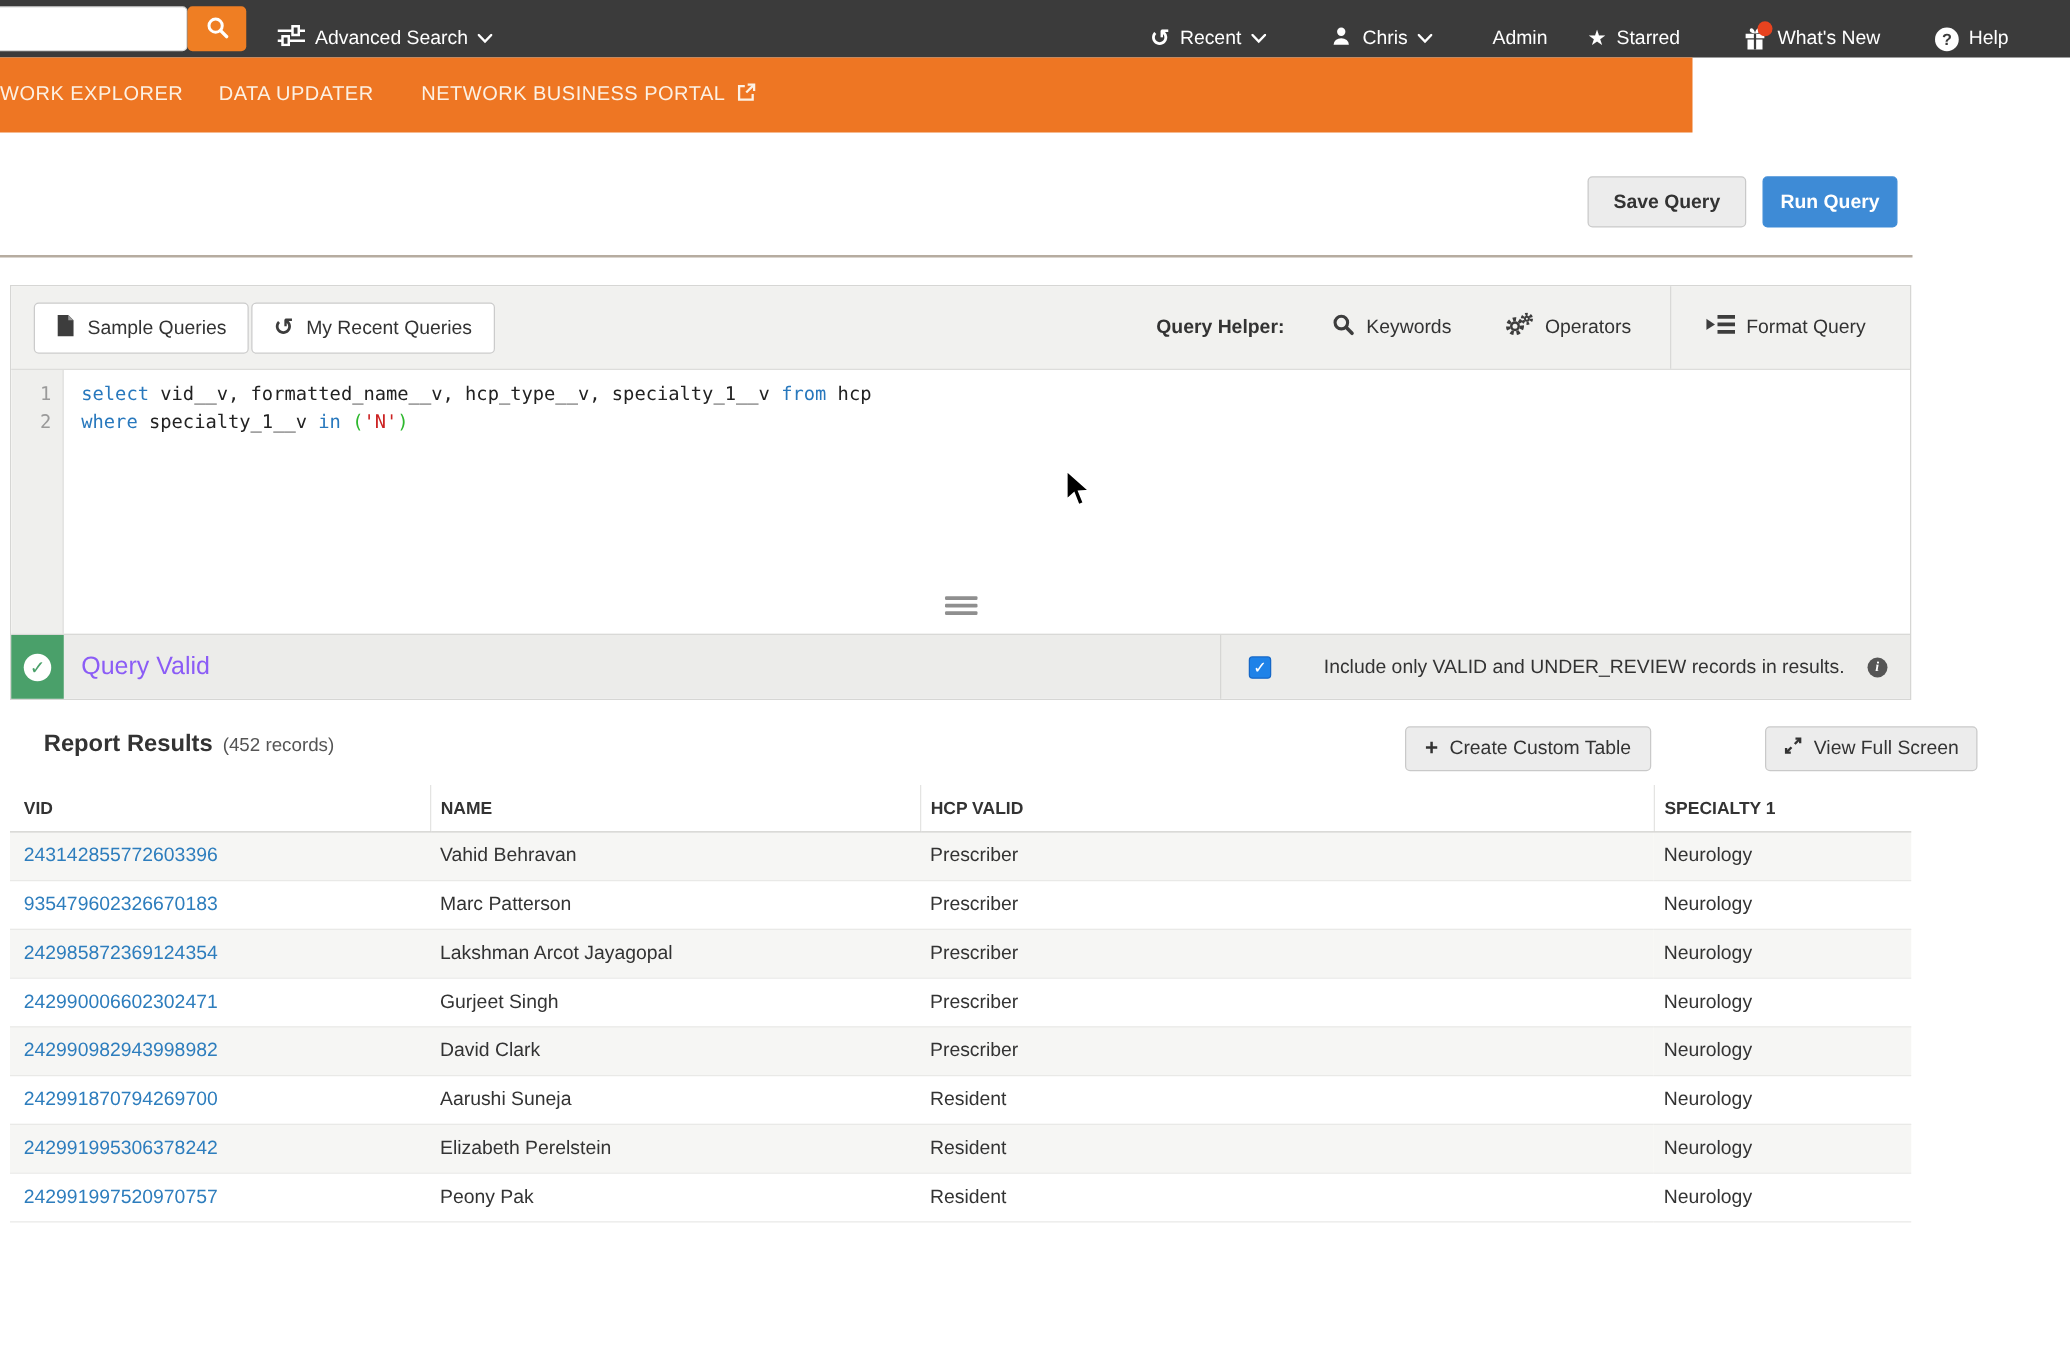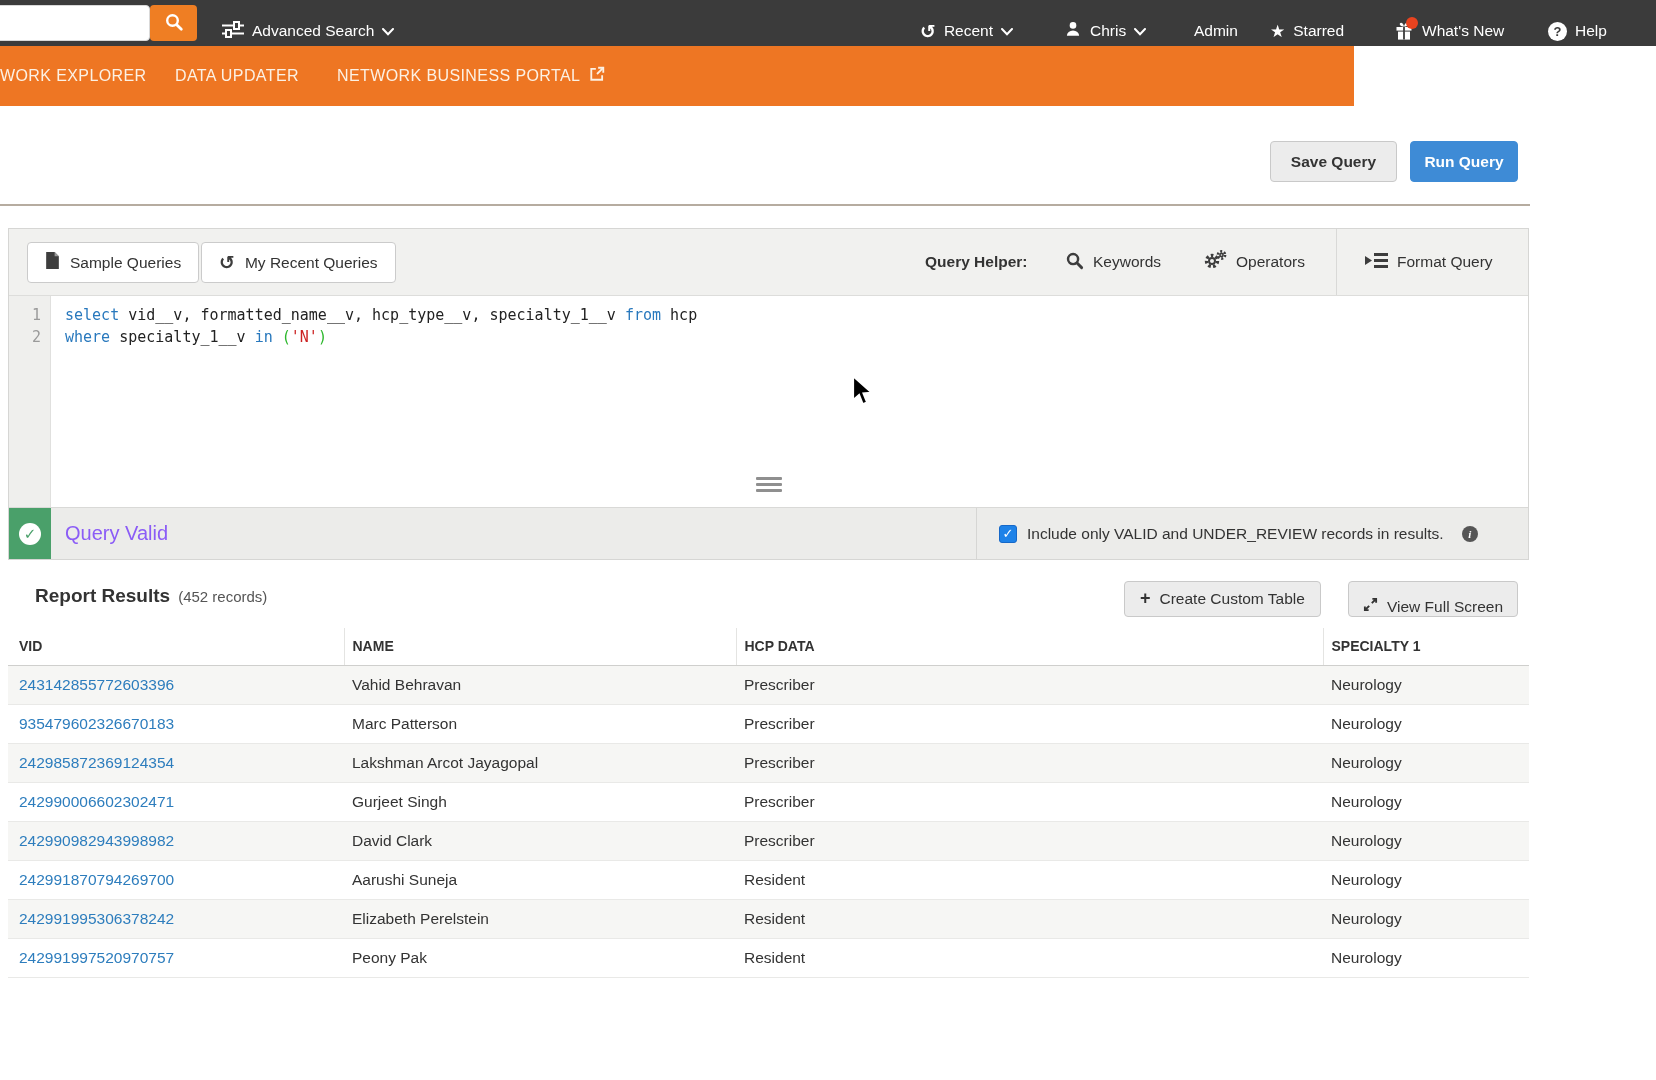--- a/index.html
+++ b/index.html
@@ -76,31 +76,31 @@
   .status-block { position:absolute; left:0; top:0; width:42px; height:100%; background:#4aa06a;
     display:flex; align-items:center; justify-content:center; }
   .check-circle { width:22px; height:22px; border-radius:50%; background:#fff; color:#4aa06a;
     font-size:15px; font-weight:bold; display:flex; align-items:center; justify-content:center; }
   .status-text { position:absolute; left:56px; top:0; height:100%; display:flex; align-items:center;
     color:#8b5cf6; font-size:20px; }
   .status-vdiv { position:absolute; left:967px; top:0; width:1px; height:100%; background:#d6d6d4; }
   .filter-group { position:absolute; left:990px; top:0; height:100%; display:flex; align-items:center; gap:10px; }
   .checkbox { width:18px; height:18px; border-radius:3px; background:#1e82e8; border:1px solid #1668c8;
     color:#fff; font-size:13px; font-weight:bold; display:flex; align-items:center; justify-content:center; cursor:pointer; }
-  .filter-label { font-size:15.5px; color:#333; }
+  .filter-label { font-size:15.5px; color:#333;margin-left:32px; }
   .info-icon { width:16px; height:16px; border-radius:50%; background:#555; color:#fff; font-size:11px;
     font-weight:bold; font-style:italic; display:flex; align-items:center; justify-content:center;
     margin-left:8px; cursor:pointer; font-family:"Liberation Serif",serif; }
 
   
   .results { position:absolute; left:0; top:560px; width:1656px; }
   .results-title { position:absolute; left:35px; top:25px; font-size:19px; font-weight:bold; color:#333; white-space:nowrap; }
   .results-count { font-size:15px; font-weight:normal; color:#555; margin-left:8px; }
   .create-btn { position:absolute; left:1124px; top:21px; height:36px; padding:0 15px; }
-  .viewfull-btn { position:absolute; left:1348px; top:21px; height:36px; padding:0 14px;align-items:flex-end; }
+  .viewfull-btn { position:absolute; left:1412px; top:21px; height:36px; padding:0 14px; }
   .plus-glyph { font-size:18px; font-weight:bold; line-height:1; margin-top:-2px; }
 
   table.results-table { position:absolute; left:8px; top:68px; width:1521px; border-collapse:collapse; table-layout:fixed; }
   .results-table th { height:37px; text-align:left; font-size:14px; font-weight:bold; color:#333;
     padding-left:8px; border-bottom:1px solid #cfcfcd; border-left:1px solid #e4e4e2; background:#fff; }
   .results-table th:first-child { padding-left:11px; border-left:none; }
   .results-table td { height:39px; font-size:15.5px; color:#333; padding-left:8px; }
   .results-table td:first-child { padding-left:11px; }
   .results-table tbody tr { border-bottom:1px solid #e9e9e7; }
   .results-table tbody tr:nth-child(odd) { background:#f6f6f4; }
@@ -331,21 +331,21 @@
       <colgroup>
           <col style="width:336px">
           <col style="width:392px">
           <col style="width:587px">
           <col>
         </colgroup>
       <thead>
         <tr>
           <th>VID</th>
           <th>NAME</th>
-          <th>HCP DATA</th>
+          <th>HCP VALID</th>
           <th>SPECIALTY 1</th>
         </tr>
       </thead>
       <tbody>
           <tr>
             <td><a href="#" class="vid-link">243142855772603396</a></td>
             <td>Vahid Behravan</td>
             <td>Prescriber</td>
             <td>Neurology</td>
           </tr>

